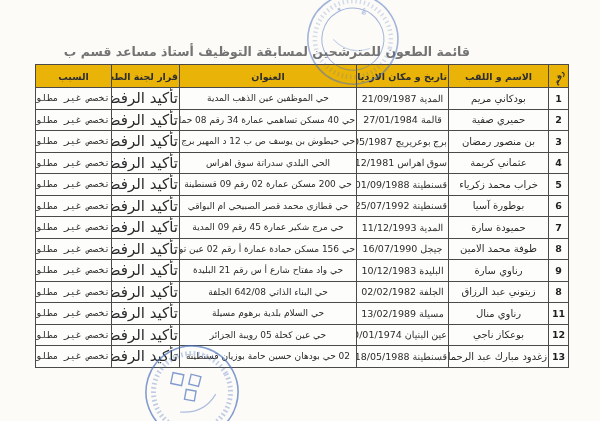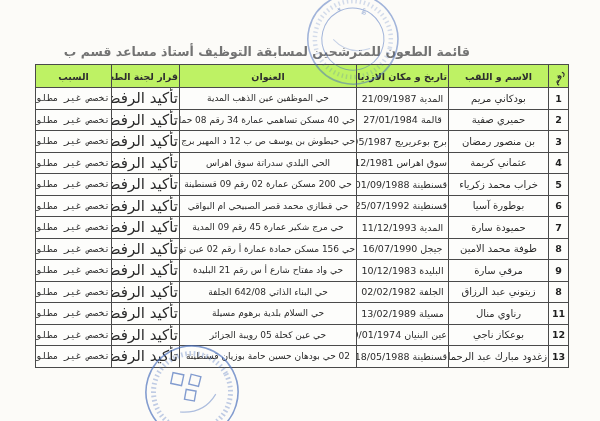--- a/index.html
+++ b/index.html
@@ -22,34 +22,34 @@
     direction:rtl;
     background:#fdfdfb;
   }
   table.appeals th,table.appeals td{
     border:1px solid #4a4a4a;
     text-align:center;vertical-align:middle;
     padding:0 1px;overflow:hidden;white-space:nowrap;
   }
   table.appeals{border:1.5px solid #333;}
   table.appeals thead th{
-    background:#bef264;font-weight:bold;font-size:9.5px;height:22px;color:#2e2e2e;
+    background:#eab308;font-weight:bold;font-size:9.5px;height:22px;color:#2e2e2e;
   }
   table.appeals tbody td{height:20.5px;}
   .col-num{width:20px;}
   .col-name{width:100px;}
   .col-birth{width:92px;}
   .col-address{width:177px;}
   .col-decision{width:68px;}
   .col-reason{width:76px;}
   .num-head span{display:inline-block;transform:rotate(-60deg);font-size:7.5px;}
   td.cell-num{font-size:9.5px;font-weight:bold;color:#1f1f1f;}
   td.cell-name{font-size:10px;margin-top:40px;}
   td.cell-birth{font-size:9.5px;}
-  td.cell-birth .bplace{margin-left:3px;}
+  td.cell-birth .bplace{margin-left:3px;font-family:Liberation Serif, serif;}
   td.cell-birth .bdate{direction:ltr;unicode-bidi:embed;margin-top:22px;}
   td.cell-address{font-size:9px;}
   td.cell-decision{font-size:15px;}
   td.cell-reason{font-size:9.5px;font-family:Liberation Mono, monospace;}
   .stamp{position:absolute;pointer-events:none;z-index:5;}
   .stamp-top{top:-14px;left:300px;opacity:.5;transform:rotate(14deg);}
   .stamp-bottom{top:342px;left:142px;opacity:.68;transform:rotate(-28deg);}
 </style>
 </head>
 <body>
@@ -153,21 +153,21 @@
     <td class="cell-name">طوفة محمد الامين</td>
     <td class="cell-birth">
       <span class="bplace">جيجل</span><span class="bdate">16/07/1990</span>
     </td>
     <td class="cell-address">حي 156 مسكن حمادة عمارة أ رقم 02 عين توتة باتنة</td>
     <td class="cell-decision">تأكيد الرفض</td>
     <td class="cell-reason">تخصص غير مطلوب</td>
   </tr>
       <tr>
     <td class="cell-num">9</td>
-    <td class="cell-name">مرقي سارة</td>
+    <td class="cell-name">رناوي سارة</td>
     <td class="cell-birth">
       <span class="bplace">البليدة</span><span class="bdate">10/12/1983</span>
     </td>
     <td class="cell-address">حي واد مفتاح شارع أ س رقم 21 البليدة</td>
     <td class="cell-decision">تأكيد الرفض</td>
     <td class="cell-reason">تخصص غير مطلوب</td>
   </tr>
       <tr>
     <td class="cell-num">8</td>
     <td class="cell-name">زيتوني عبد الرزاق</td>

